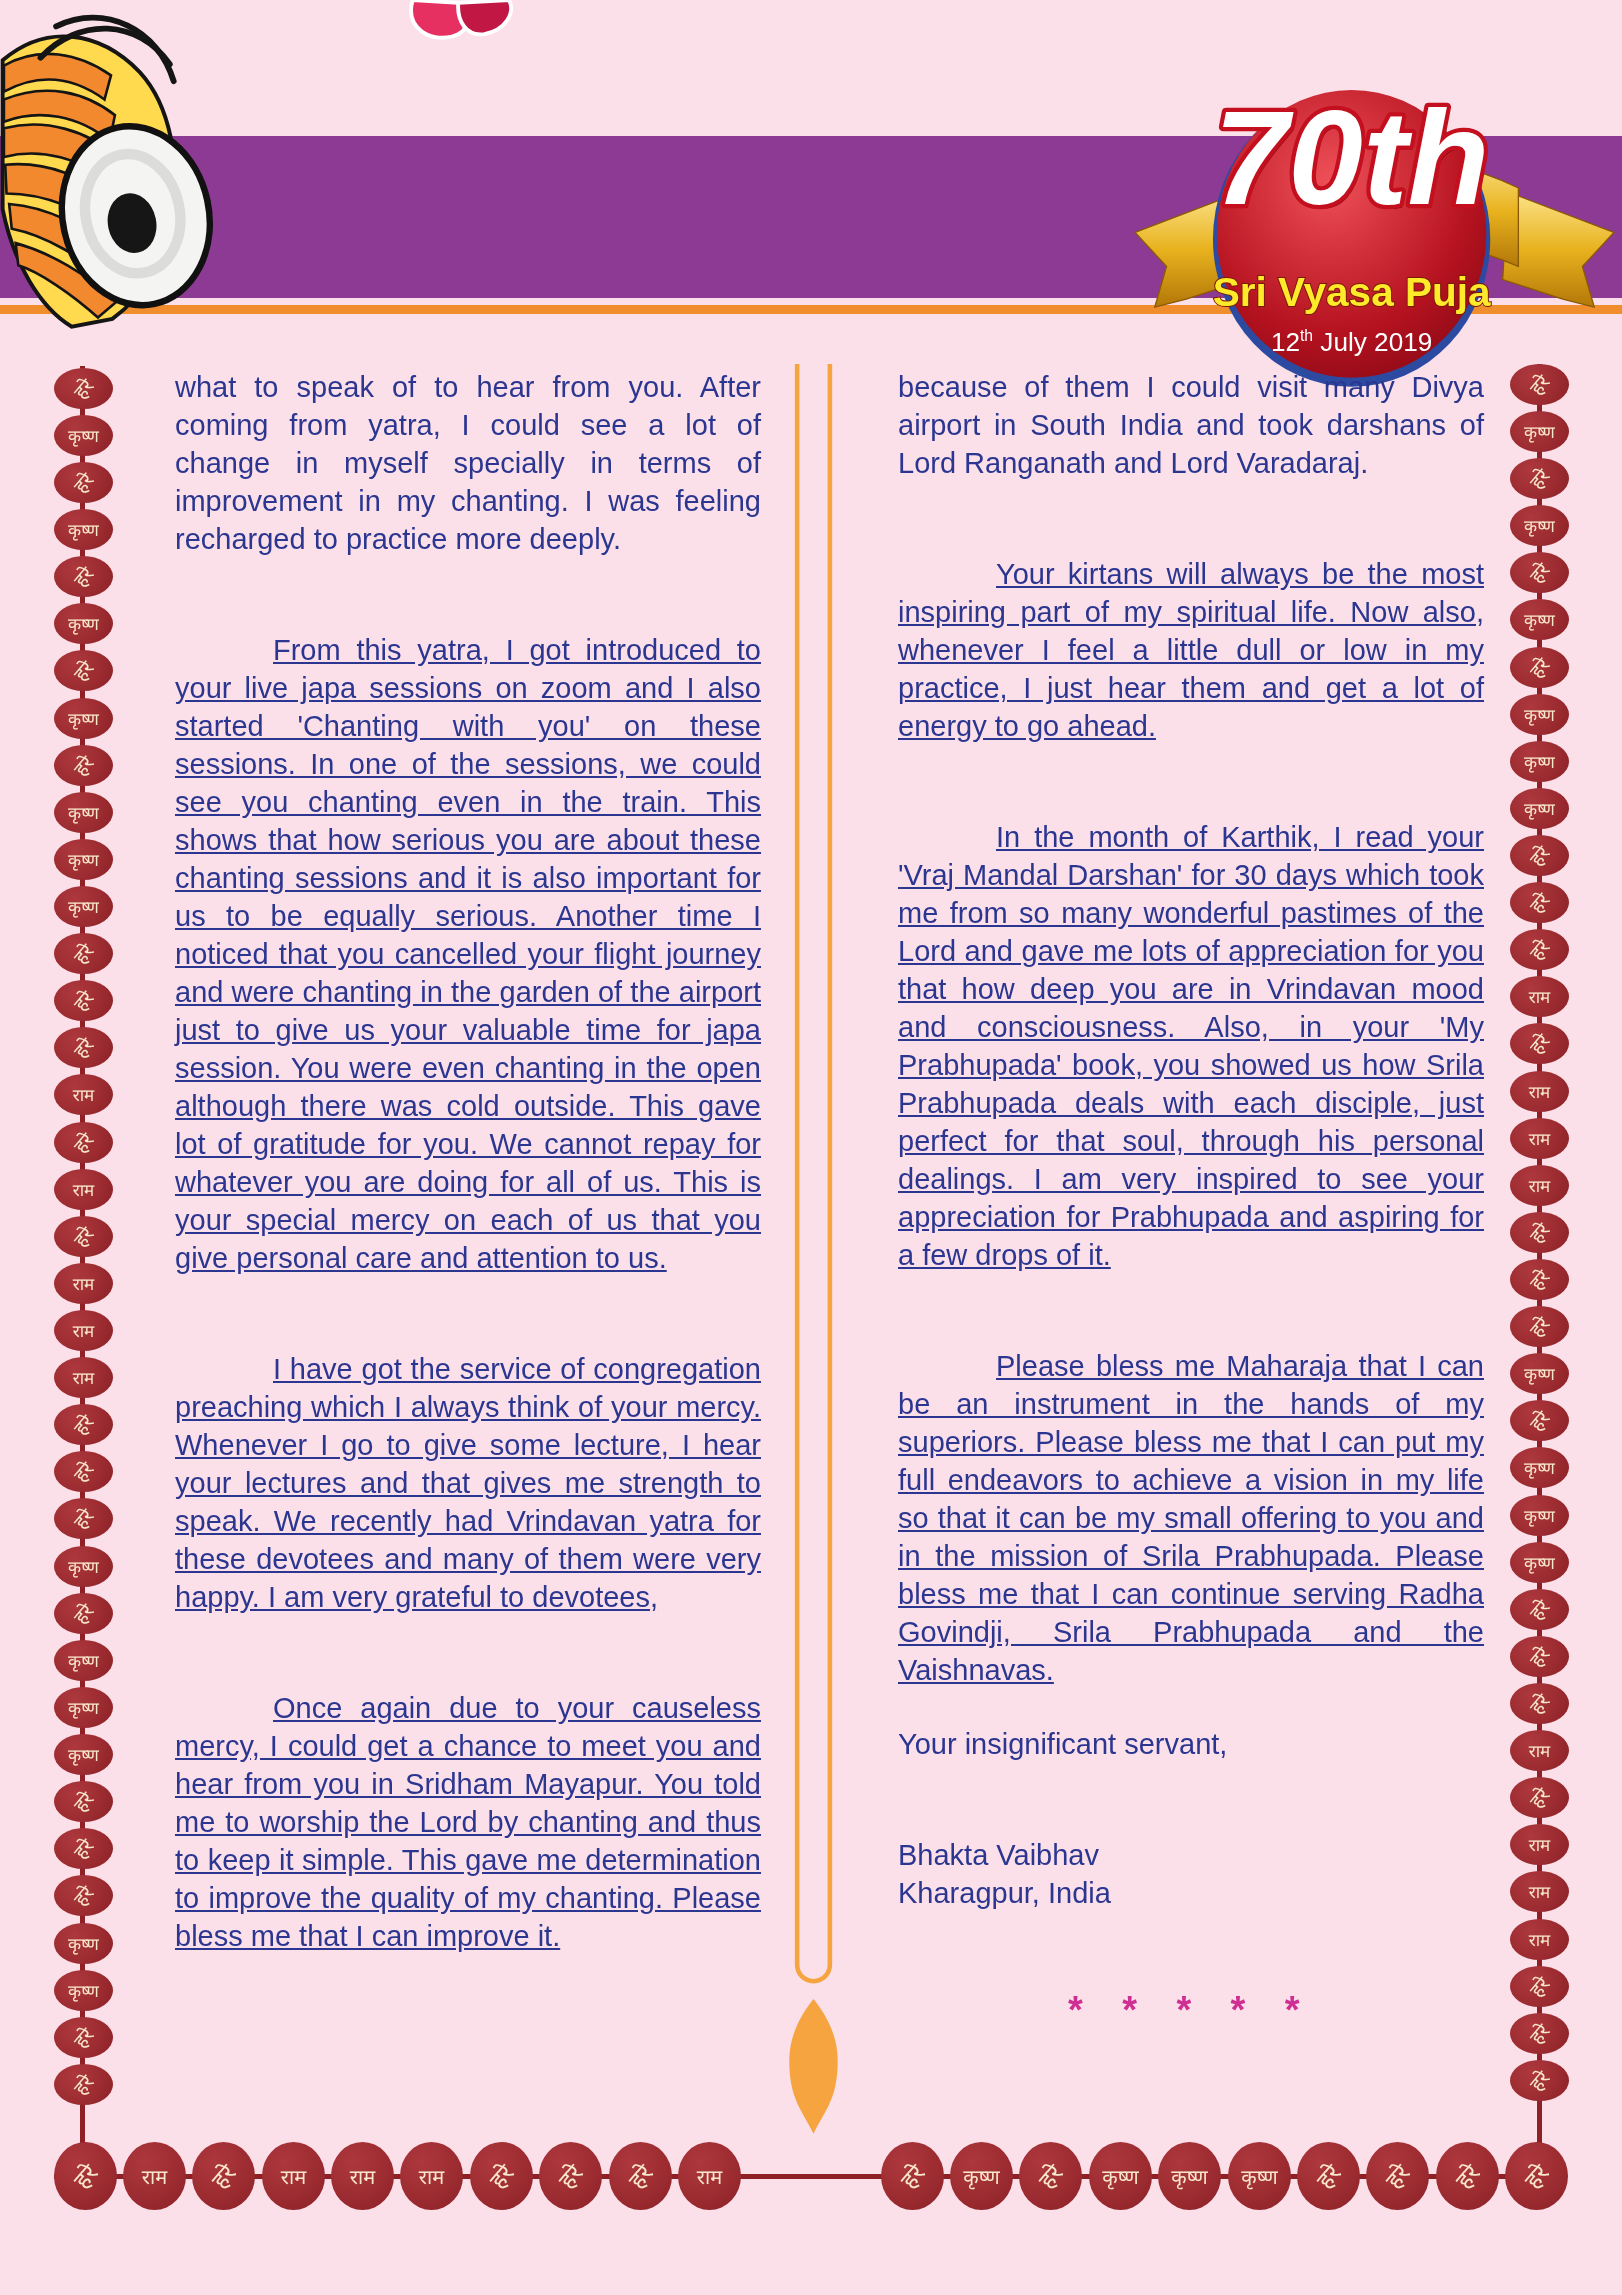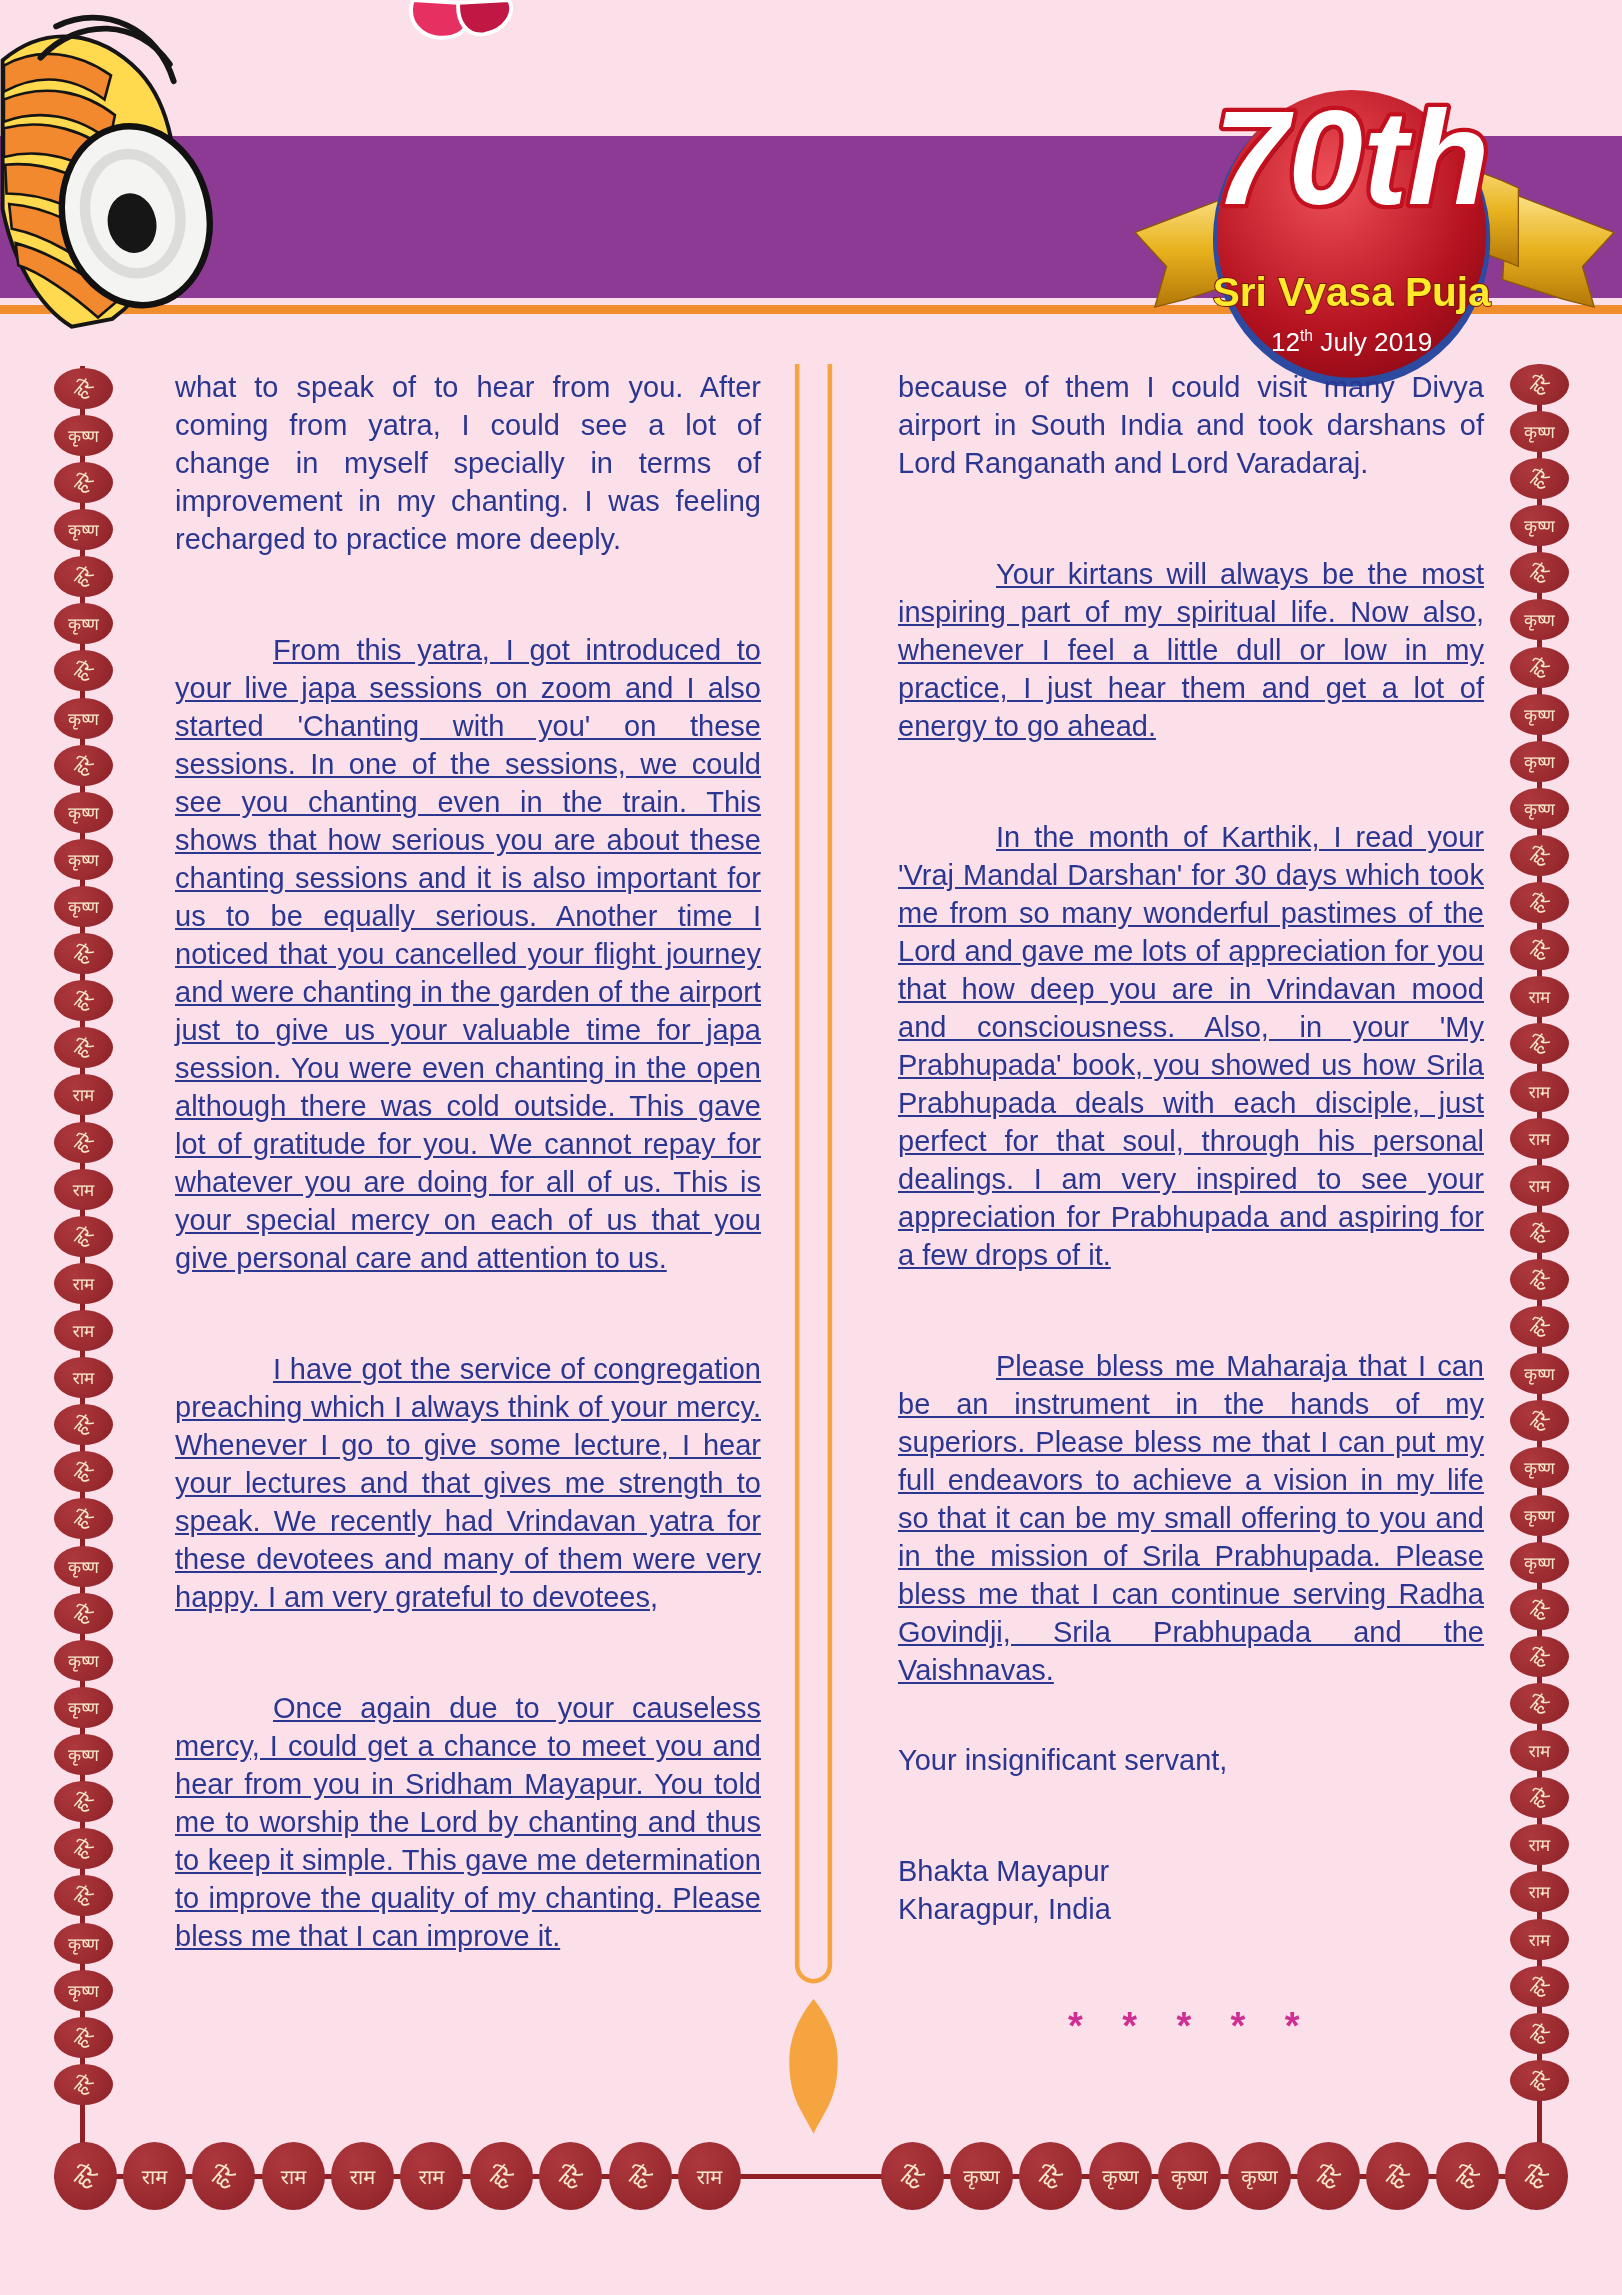--- a/index.html
+++ b/index.html
@@ -14,21 +14,21 @@
   .art{position:absolute;}
 
   
   .col{position:absolute;top:368px;width:586px;color:#2b3690;}
   #col-left{left:175px;}
   #col-right{left:898px;}
   .col p{font-size:29px;line-height:38px;text-align:justify;margin:0 0 73px 0;}
   .col p.indent{text-indent:98px;text-decoration:underline;}
   .col p:last-child{margin-bottom:0;}
 
-  #closing-block{margin-top:52px;font-size:29px;line-height:38px;color:#2b3690;}
+  #closing-block{margin-top:36px;font-size:29px;line-height:38px;color:#2b3690;}
   #closing-line{margin-bottom:73px;}
   #stars-line{margin-top:79px;text-align:center;font-size:38px;font-weight:bold;
               letter-spacing:14.4px;color:#cf2f93;}
 
   
   .chain-string{position:absolute;background:#8e2026;}
   #left-string{left:80px;top:366px;width:5.2px;height:1813px;}
   #right-string{left:1537px;top:364px;width:5.2px;height:1815px;}
   #bottom-string{left:54px;top:2174px;width:1505px;height:5.2px;}
 
@@ -407,20 +407,20 @@
     </div>
   <div id="col-right" class="col">
     <div id="right-paras">
         <p class="para">because of them I could visit many Divya airport in South India and took darshans of Lord Ranganath and Lord Varadaraj.</p>
         <p class="para indent">Your kirtans will always be the most inspiring part of my spiritual life. Now also, whenever I feel a little dull or low in my practice, I just hear them and get a lot of energy to go ahead.</p>
         <p class="para indent">In the month of Karthik, I read your 'Vraj Mandal Darshan' for 30 days which took me from so many wonderful pastimes of the Lord and gave me lots of appreciation for you that how deep you are in Vrindavan mood and consciousness. Also, in your 'My Prabhupada' book, you showed us how Srila Prabhupada deals with each disciple, just perfect for that soul, through his personal dealings. I am very inspired to see your appreciation for Prabhupada and aspiring for a few drops of it.</p>
         <p class="para indent">Please bless me Maharaja that I can be an instrument in the hands of my superiors. Please bless me that I can put my full endeavors to achieve a vision in my life so that it can be my small offering to you and in the mission of Srila Prabhupada. Please bless me that I can continue serving Radha Govindji, Srila Prabhupada and the Vaishnavas.</p>
       </div>
     <div id="closing-block">
       <div id="closing-line">Your insignificant servant,</div>
-      <div>Bhakta Mayapur</div>
+      <div>Bhakta Vaibhav</div>
       <div>Kharagpur, India</div>
       <div id="stars-line">* * * * *</div>
     </div>
   </div>
 
 </div>
 
 
 </body></html>

